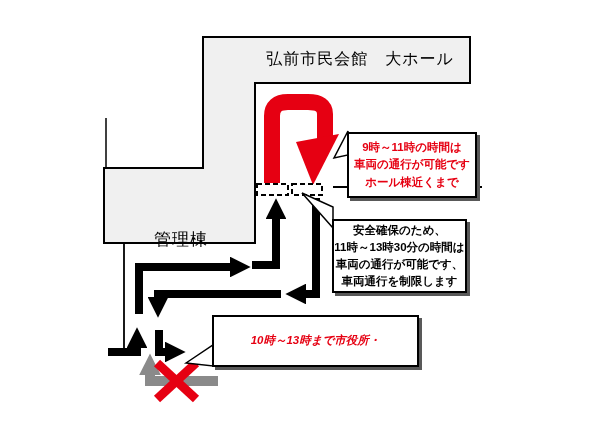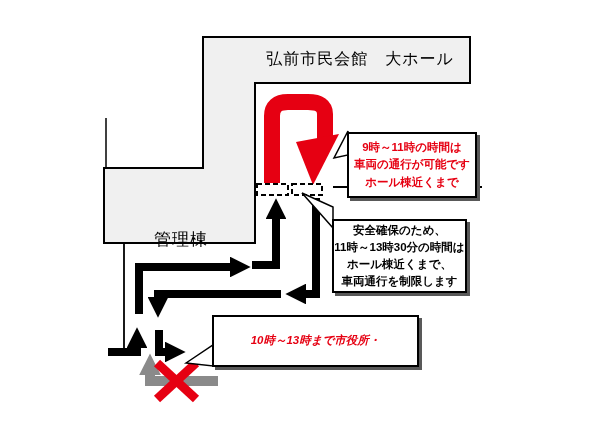--- a/index.html
+++ b/index.html
@@ -81,21 +81,21 @@
 
   <div class="callout red c1">
     <div>9時～11時の時間は</div>
     <div>車両の通行が可能です</div>
     <div>ホール棟近くまで</div>
   </div>
 
   <div class="callout black c2">
     <div>安全確保のため、</div>
     <div>11時～13時30分の時間は</div>
-    <div>ホール棟近くまで、</div>
+    <div>車両の通行が可能です、</div>
     <div>車両通行を制限します</div>
   </div>
 
   <div class="callout red c3">
     <div>10時～13時まで市役所・</div>
   </div>
 
 </div>
 
 </body></html>

